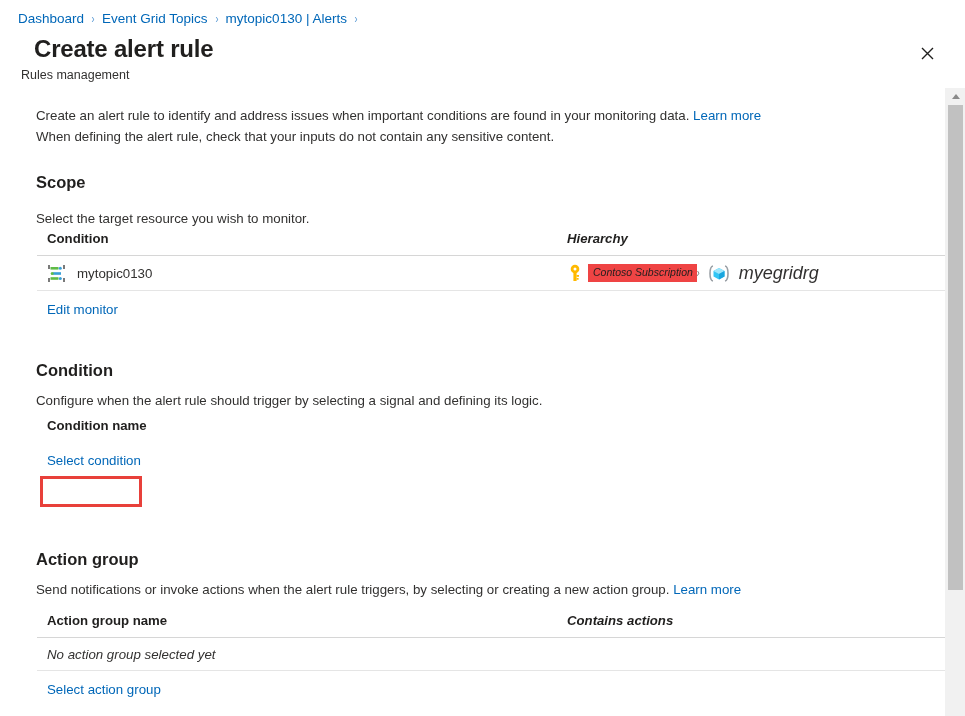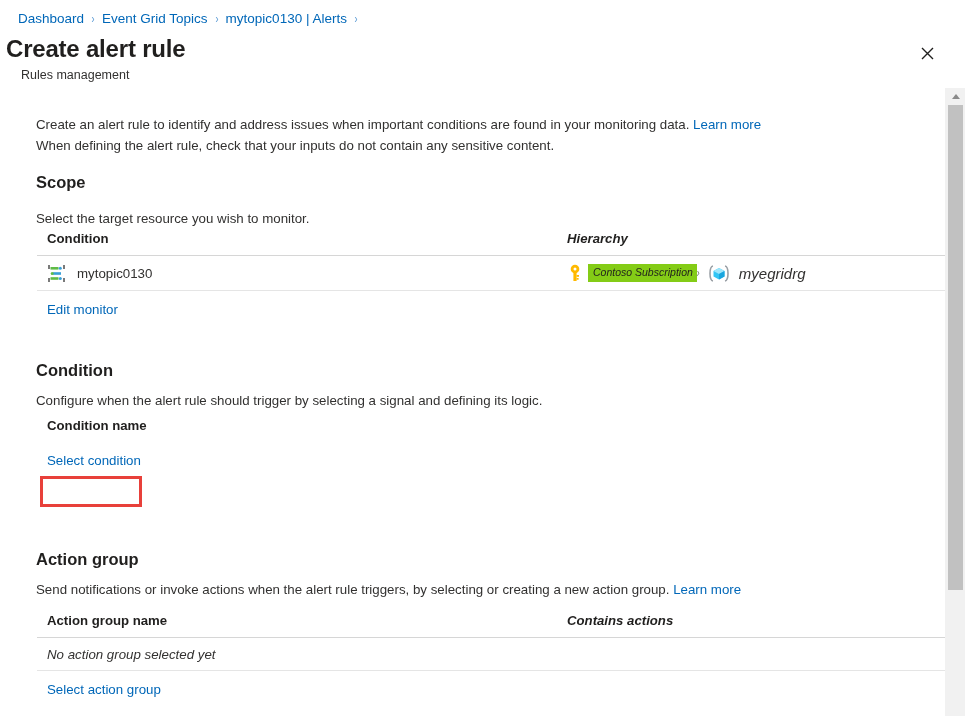--- a/index.html
+++ b/index.html
@@ -36,21 +36,21 @@
     margin: 0 7px;
     font-size: 12px;
     transform: scaleX(0.75);
     display: inline-block;
   }
 
   
   .page-title {
     position: absolute;
     top: 34px;
-    left: 6px;
+    left: 34px;
     font-size: 24px;
     font-weight: 600;
     letter-spacing: -0.2px;
     color: #201f1e;
     line-height: 30px;
   }
   .page-subtitle {
     position: absolute;
     top: 67px;
     left: 21px;
@@ -80,21 +80,21 @@
     height: 628px;
     overflow: hidden;
   }
   .inner {
     position: relative;
     padding: 0;
   }
 
   .intro {
     position: absolute;
-    top: 27px;
+    top: 18px;
     left: 36px;
     width: 730px;
     font-size: 13.3px;
     line-height: 20.5px;
     color: #323130;
   }
   .link {
     color: #0067b8;
     cursor: pointer;
   }
@@ -156,36 +156,36 @@
     justify-content: center;
     flex: none;
   }
   .res-name { margin-left: 11px; }
 
   .hier {
     display: flex;
     align-items: center;
   }
   .sub-chip {
-    background: #84cc16;
+    background: #ef4444;
     padding: 2px 4px 3px 5px;
     font-size: 10.5px;
     color: #201f1e;
     line-height: 13px;
     margin-left: 5px;
     white-space: nowrap;
   }
   .hier-chev {
     color: #767676;
     font-size: 12px;
     margin-left: -1px;
     transform: scaleX(0.8);
     display: inline-block;
   }
-  .rg-name { margin-left: 9px; font-size: 15px; }
+  .rg-name { margin-left: 9px; font-size: 18px; }
 
   
   .annot-box {
     position: absolute;
     border: 3px solid #e8403a;
     box-sizing: border-box;
     pointer-events: none;
   }
 
   

